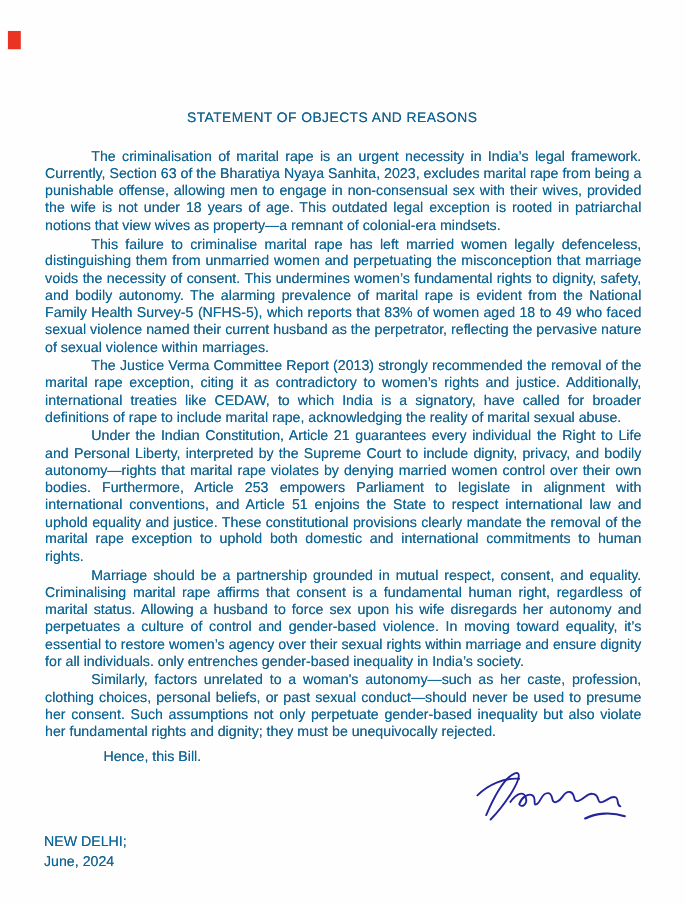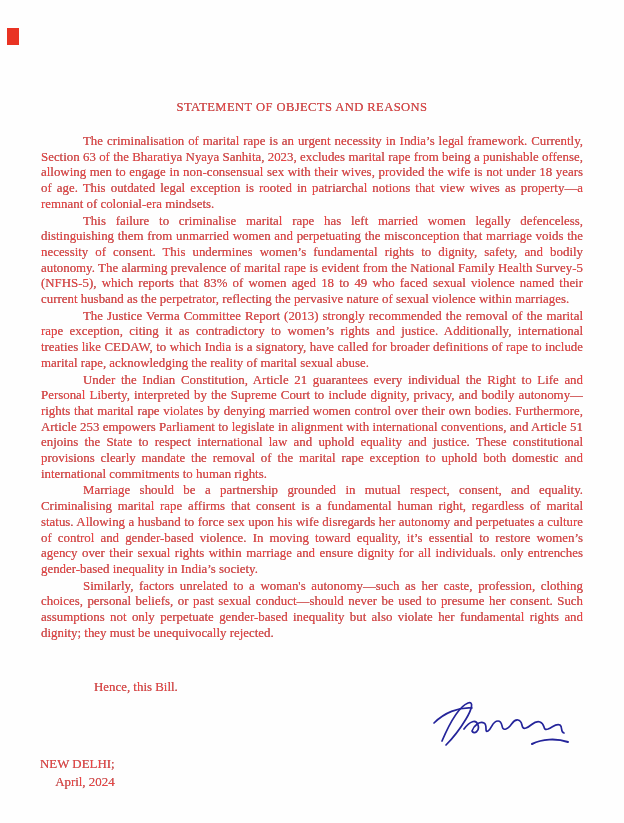--- a/index.html
+++ b/index.html
@@ -5,22 +5,22 @@
   html, body {
     margin: 0;
     padding: 0;
     background: #ffffff;
   }
   .page {
     position: relative;
     width: 624px;
     height: 823px;
     background: #fefefe;
-    font-family: Liberation Serif, serif;
-    color: #ef4444;
+    font-family: Liberation Sans, sans-serif;
+    color: #0369a1;
     overflow: hidden;
   }
   .marker {
     position: absolute;
     left: 7px;
     top: 28px;
     width: 12px;
     height: 17px;
   }
   .doc-title {
@@ -67,21 +67,20 @@
     width: 148px;
     height: 60px;
   }
   .place-date {
     position: absolute;
     left: 40px;
     top: 756px;
     font-size: 12.9px;
     line-height: 17.5px;
     text-shadow: 0 0 0.4px rgba(0,0,0,0.55);
-    text-align: right;
   }
   .place-date div { margin: 0; }
   .signatory {
     position: absolute;
     top: 836px;
     right: 42px;
     font-size: 12.7px;
     letter-spacing: 0.3px;
     text-shadow: 0 0 0.5px rgba(0,0,0,0.65);
     text-align: center;
@@ -115,18 +114,18 @@
         <path d="M14,44 C20,30 30,10 40,6 C46,4 44,12 38,22 C32,32 24,42 18,48"></path>
         <path d="M6,26 C16,16 30,10 44,11"></path>
         <path d="M36,32 C42,24 48,22 50,28 C52,34 46,38 44,34 C46,28 52,24 56,26 C60,28 56,36 60,34 C64,32 64,24 70,24 C76,24 72,34 78,32 C84,30 84,22 90,23 C96,24 92,33 98,31 C104,29 106,23 112,25 C118,27 114,34 120,32 C125,30 128,26 132,28 C135,30 132,35 136,36"></path>
         <path d="M104,47 C114,42 128,41 140,45" stroke-width="2"></path>
       </g>
     </svg>
   </div>
 
   <div class="place-date">
     <div>NEW DELHI;</div>
-    <div>April, 2024</div>
+    <div>June, 2024</div>
   </div>
 
   <div class="signatory">SHASHI THAROOR</div>
 
 </div>
 
 </body></html>

